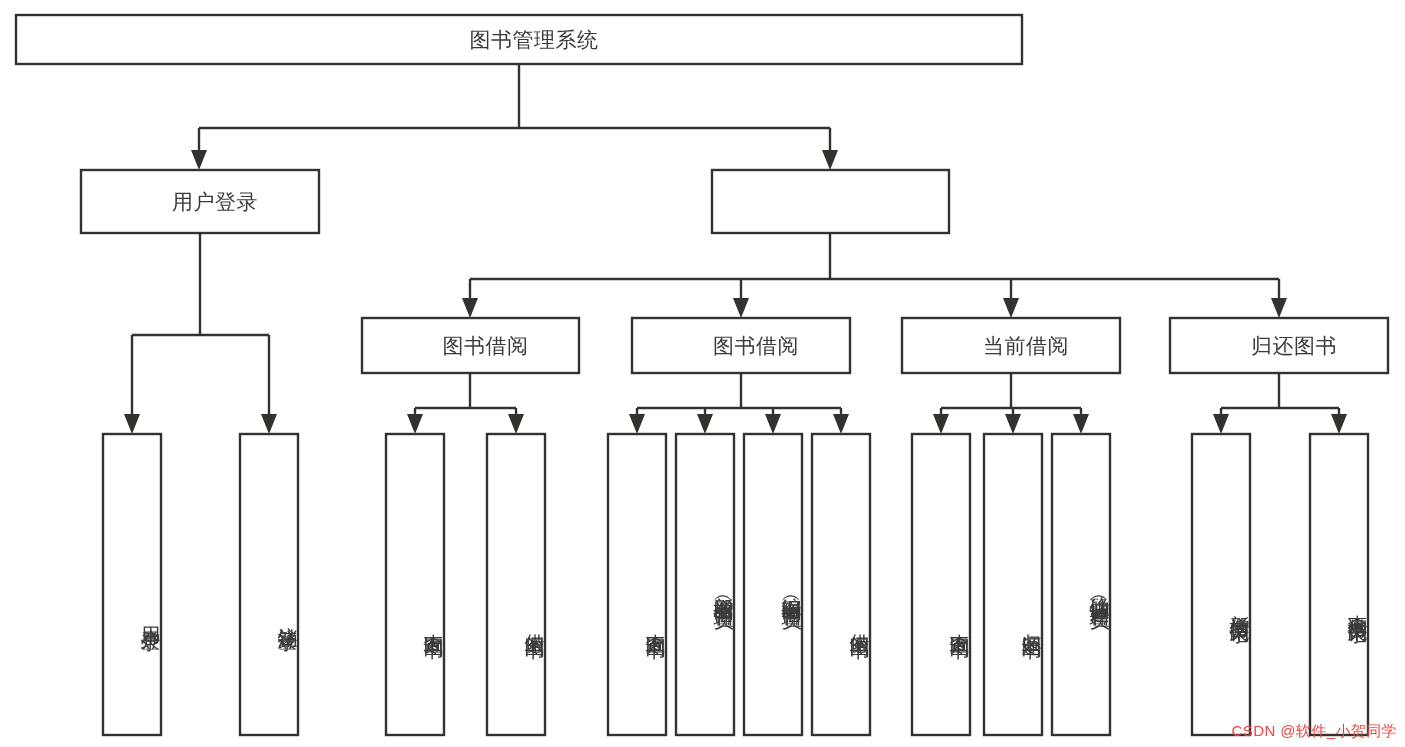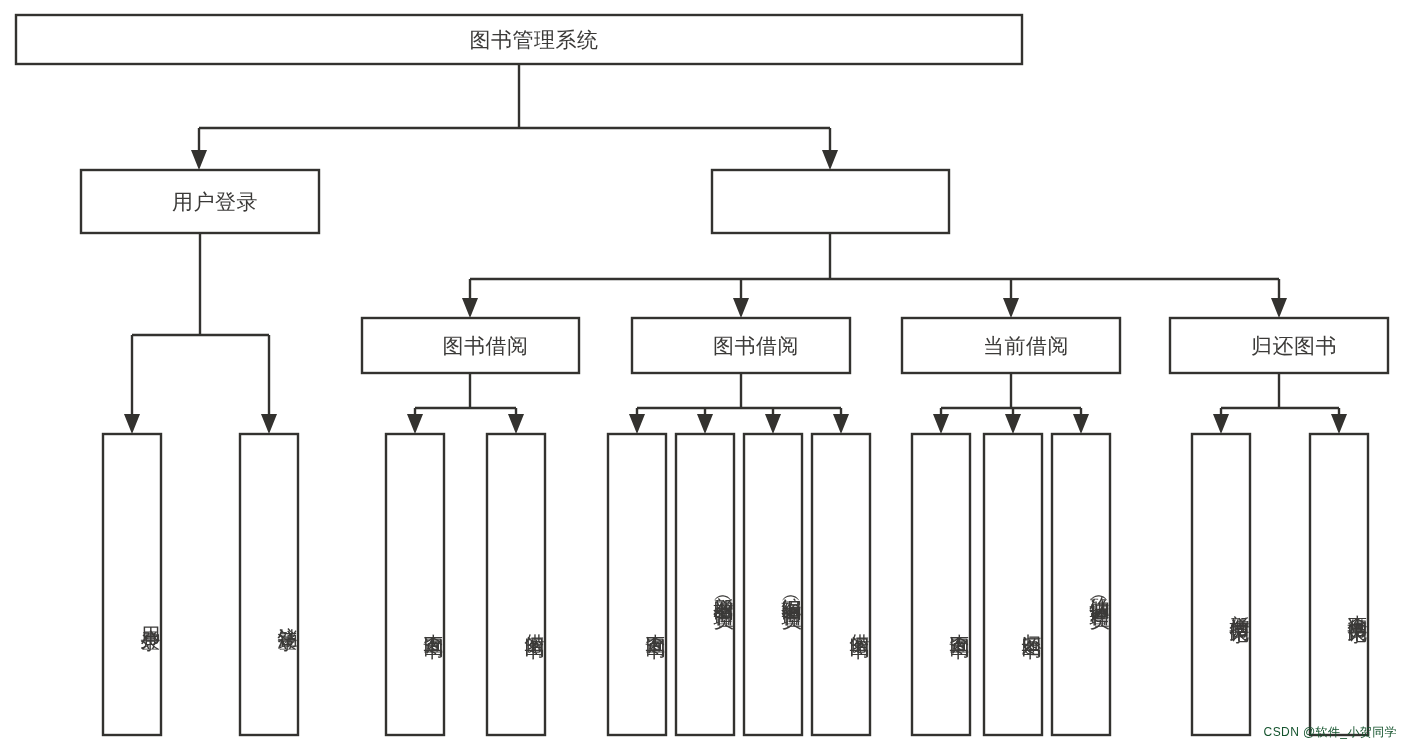--- a/index.html
+++ b/index.html
@@ -64,22 +64,22 @@
     letter-spacing: 2px;
     line-height: 1;
     align-items: flex-start;
     justify-content: center;
     padding-top: 4px;
   }
   .watermark {
     position: absolute;
     right: 8px;
     bottom: 6px;
-    font-size: 12px;
-    color: #14532d;
+    font-size: 15px;
+    color: #ef4444;
     font-family: "Liberation Sans", "DejaVu Sans", sans-serif;
     white-space: nowrap;
     letter-spacing: 0.4px;
   }
 </style>
 </head>
 <body>
 
 <div id="diagram-root">
 

